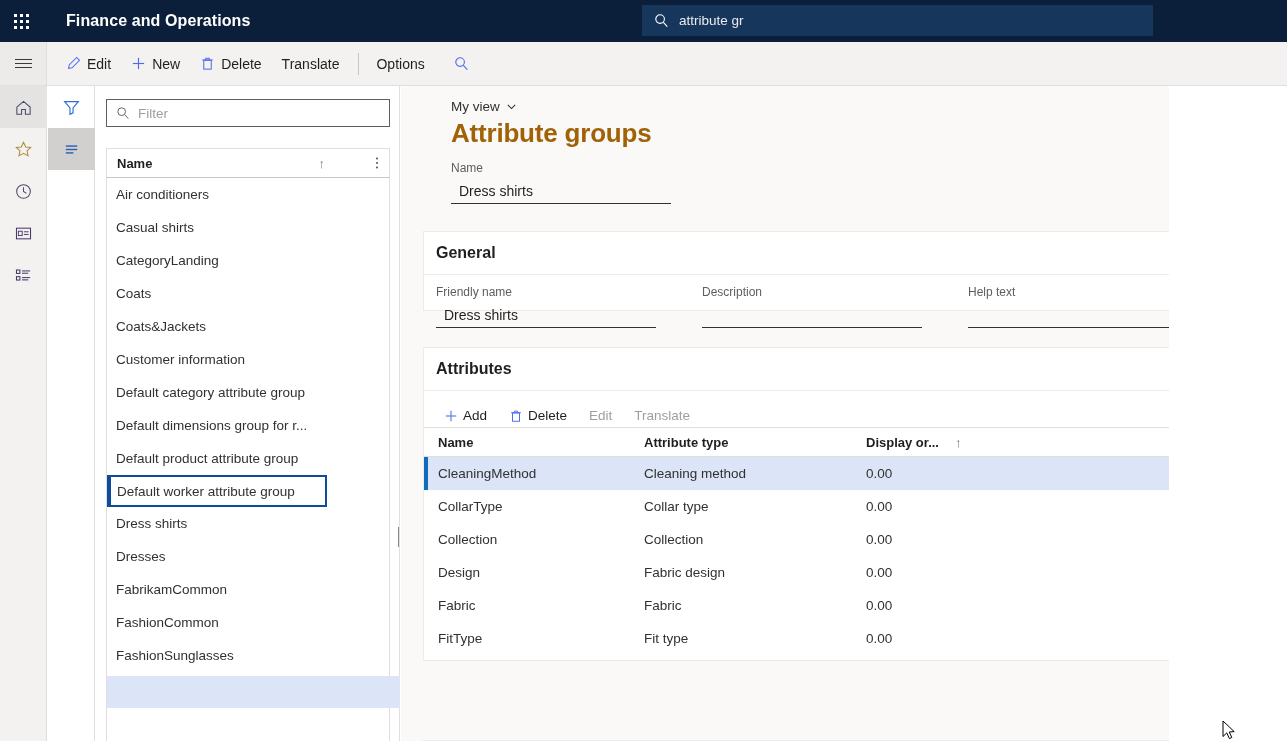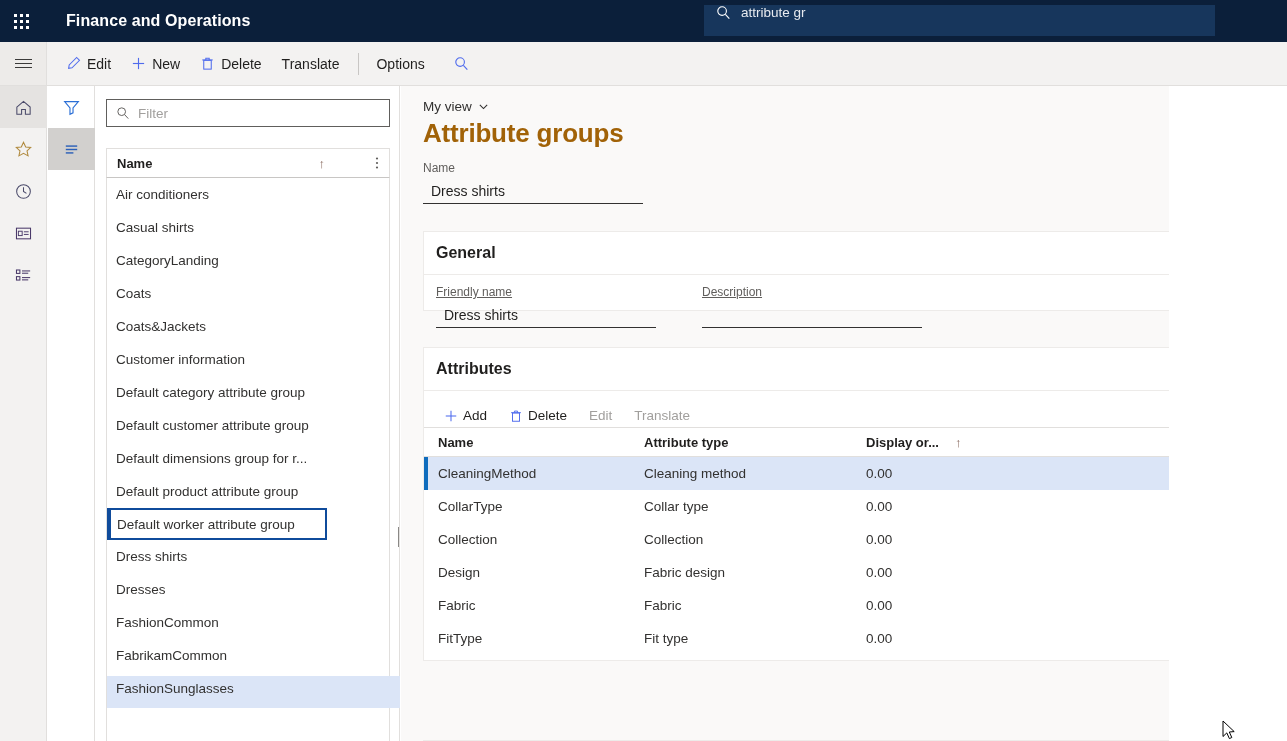--- a/index.html
+++ b/index.html
@@ -34,24 +34,24 @@
   .waffle-grid i { background: #ffffff; display: block; width: 3px; height: 3px; }
   .app-title {
     color: #ffffff;
     font-size: 16px;
     font-weight: bold;
     margin-left: 24px;
     letter-spacing: 0.1px;
     white-space: nowrap;
   }
   .search-box {
-    position: absolute; left: 704px; top: 5px;
+    position: absolute; left: 642px; top: 5px;
     width: 511px; height: 31px;
     background: #17365c;
-    display: flex; 
+    display: flex; align-items: center;
     padding-left: 12px;
     cursor: text;
   }
   .search-box .mag { margin-right: 10px; display:flex; }
   .search-text {
     color: #e8ebf0;
     font-size: 13.5px;
     white-space: nowrap;
   }
 
@@ -220,20 +220,21 @@
     cursor: col-resize;
   }
   .splitter i { width: 1px; height: 20px; background: #8a8886; display:block; }
 
   
   .main {
     position: absolute; top: 86px; left: 401px;
     width: 768px; height: 655px;
     background: #faf9f8;
     overflow: hidden;
+    padding-left: 28px;
   }
   .myview {
     margin: 13px 0 0 22px;
     font-size: 13.5px;
     color: #323130;
     display: inline-flex; align-items: center;
     cursor: pointer;
   }
   .myview .chev { margin-left: 6px; display:flex; }
   .page-title {
@@ -272,21 +273,21 @@
     font-weight: bold;
     color: #201f1e;
     border-bottom: 1px solid #edebe9;
     cursor: pointer;
   }
 
   
   #general-card { top: 145px; height: 80px; }
   .gen-row { display: flex; padding: 10px 0 0 12px; }
   .gen-fld { margin-right: 46px; }
-  .gen-fld .fld-label { font-size: 12px; color: #605e5c; margin-bottom: 3px; text-decoration: underline; }
+  .gen-fld .fld-label { font-size: 12px; color: #605e5c; margin-bottom: 3px; }
   .gen-fld .fld-input { width: 220px; border-bottom: 1px solid #323130; }
 
   
   #attr-card { top: 261px; height: 314px; border-bottom: 1px solid #edebe9; }
   .attr-toolbar {
     height: 36px;
     display: flex; align-items: center;
     padding-left: 12px;
   }
   .tb-btn {
@@ -506,42 +507,39 @@
       <div class="lrow">
         <span>Coats&amp;Jackets</span>
       </div>
       <div class="lrow">
         <span>Customer information</span>
       </div>
       <div class="lrow">
         <span>Default category attribute group</span>
       </div>
       <div class="lrow">
-        <span>Default customer attribute group</span>
-      </div>
-      <div class="lrow">
         <span>Default dimensions group for r...</span>
       </div>
       <div class="lrow">
         <span>Default product attribute group</span>
       </div>
       <div class="lrow selected">
         <span>Default worker attribute group</span>
       </div>
       <div class="lrow">
         <span>Dress shirts</span>
       </div>
       <div class="lrow">
         <span>Dresses</span>
       </div>
       <div class="lrow">
+        <span>FabrikamCommon</span>
+      </div>
+      <div class="lrow">
         <span>FashionCommon</span>
-      </div>
-      <div class="lrow">
-        <span>FabrikamCommon</span>
       </div>
       <div class="lrow">
         <span>FashionSunglasses</span>
       </div>
     </div>
 
   <div class="list-scroll-track">
     <div class="list-scroll" style="position:absolute;top:4px;left:0;"></div>
   </div>
 </div>
@@ -573,20 +571,24 @@
   
   <div class="card" id="general-card">
     <div class="card-head">General</div>
     <div class="gen-row" id="general-fields">
         <div class="gen-fld">
           <div class="fld-label">Friendly name</div>
           <div class="fld-input">Dress shirts</div>
         </div>
         <div class="gen-fld">
           <div class="fld-label">Description</div>
+          <div class="fld-input"></div>
+        </div>
+        <div class="gen-fld">
+          <div class="fld-label">Help text</div>
           <div class="fld-input"></div>
         </div>
       </div>
   </div>
 
   
   <div class="card" id="attr-card">
     <div class="card-head">Attributes</div>
     <div class="attr-toolbar" id="attr-toolbar">
         <div class="tb-btn">

